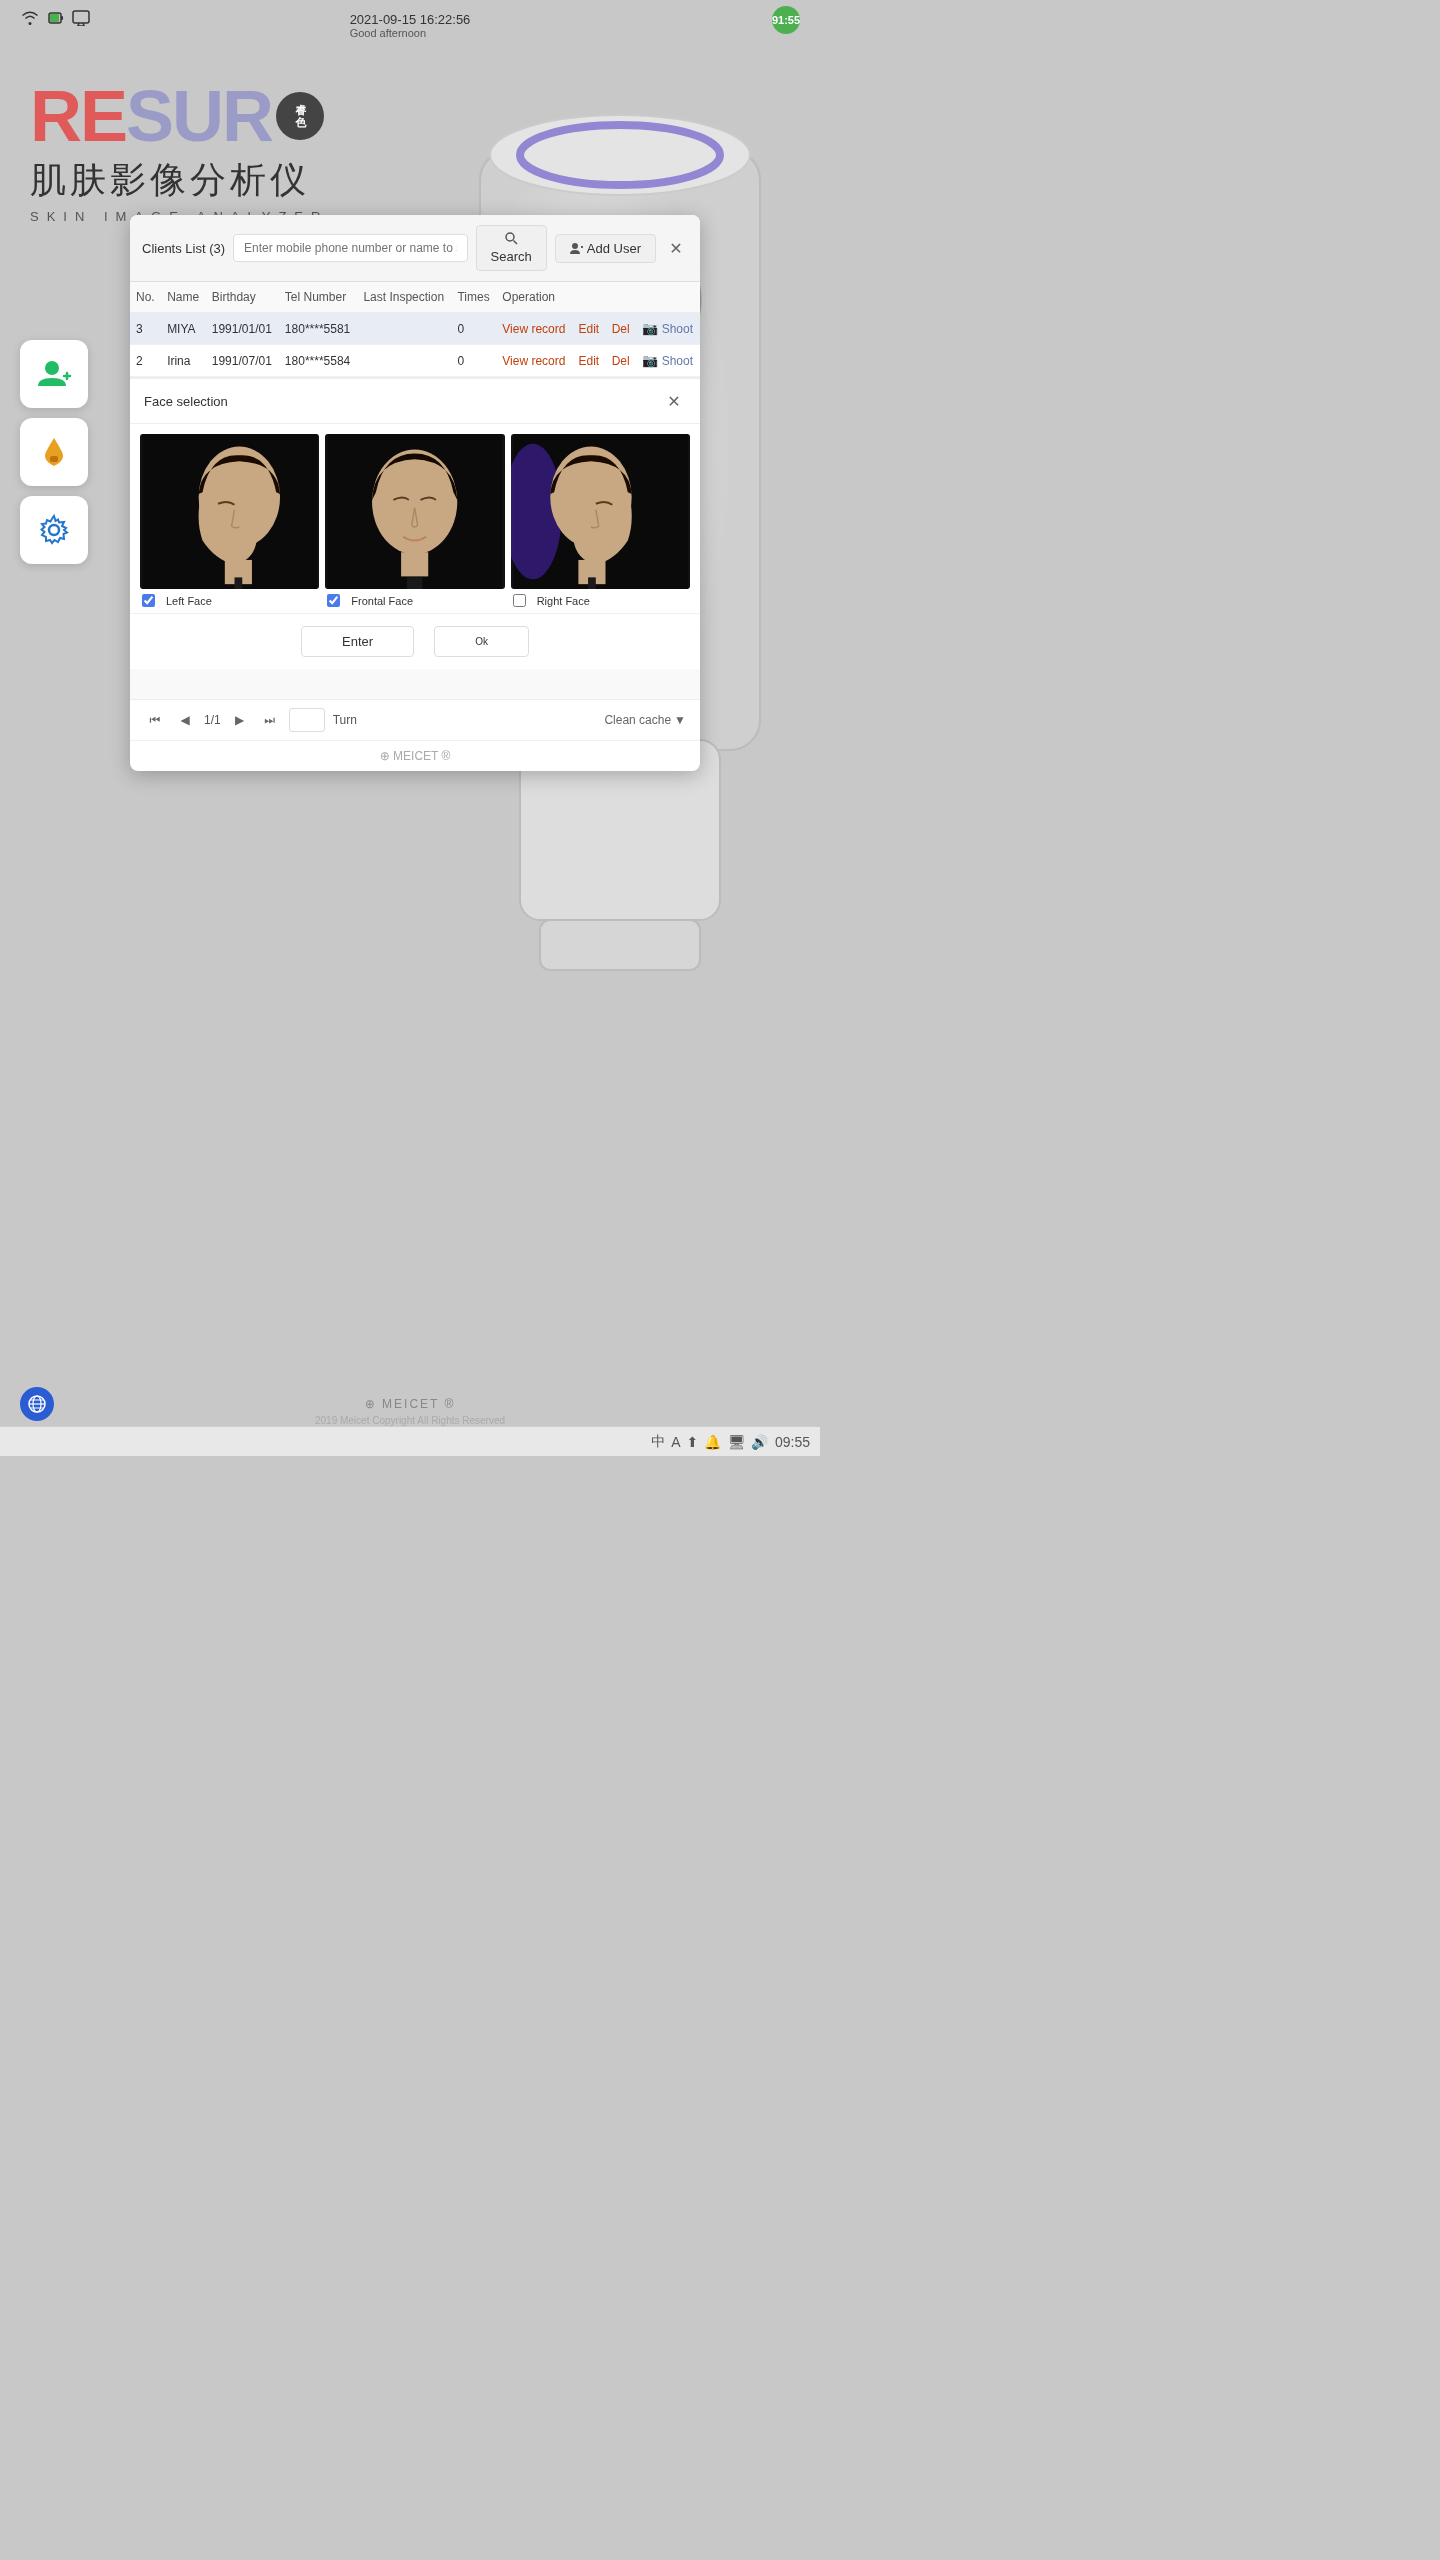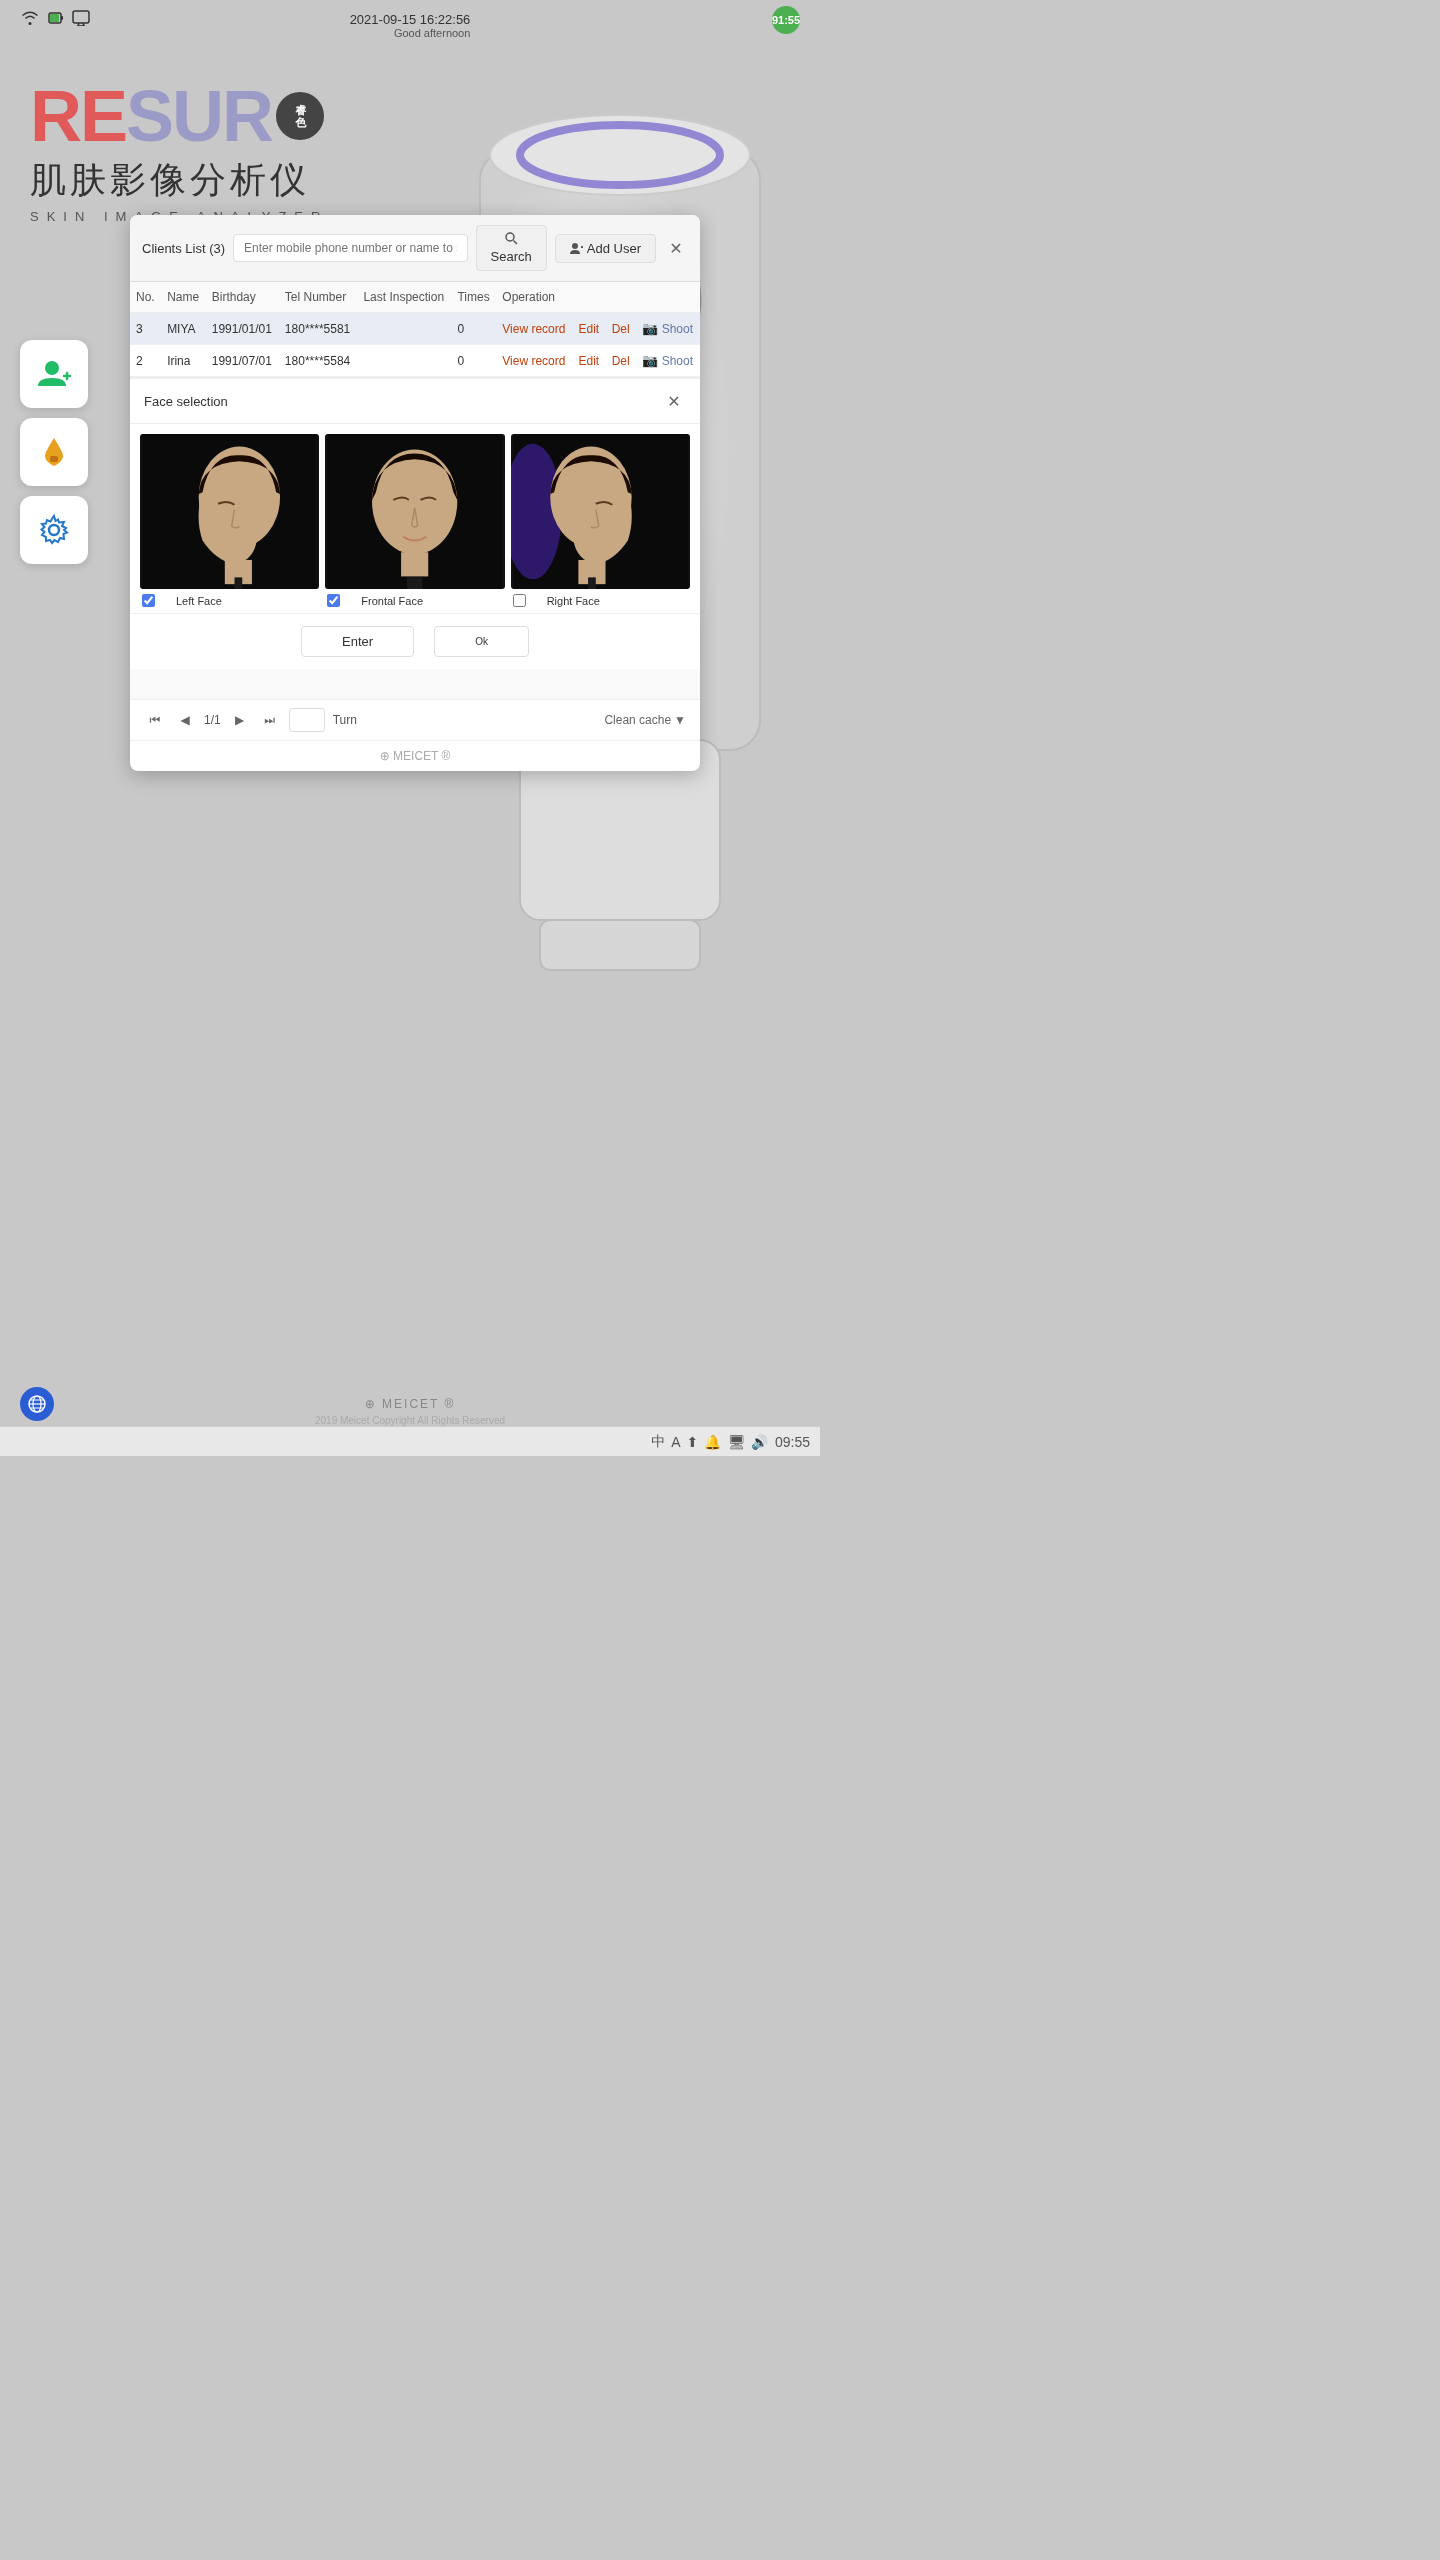--- a/index.html
+++ b/index.html
@@ -30,21 +30,21 @@
       display: flex;
       gap: 8px;
       align-items: center;
     }
     .status-bar-right {
       position: absolute;
       right: 20px;
       top: 6px;
     }
     .time-block {
-      text-align: right;
+      text-align: left;
     }
     .time-text { font-size: 13px; font-weight: 500; }
     .greeting-text { font-size: 11px; color: #555; }
     .battery-circle {
       width: 28px; height: 28px;
       background: #4CAF50;
       border-radius: 50%;
       display: flex; align-items: center; justify-content: center;
       color: white; font-size: 11px; font-weight: bold; text-align: center;
     }
@@ -247,21 +247,21 @@
       justify-content: center;
       overflow: hidden;
     }
     .face-img-placeholder svg {
       width: 100%;
       height: 100%;
     }
     .face-label {
       display: flex;
       align-items: center;
-      gap: 21px;
+      gap: 11px;
       font-size: 11px;
       color: #333;
       margin-top: 5px;
       padding-left: 2px;
     }
     .face-checkbox {
       width: 13px; height: 13px;
       accent-color: #4a7aeb;
     }
 

